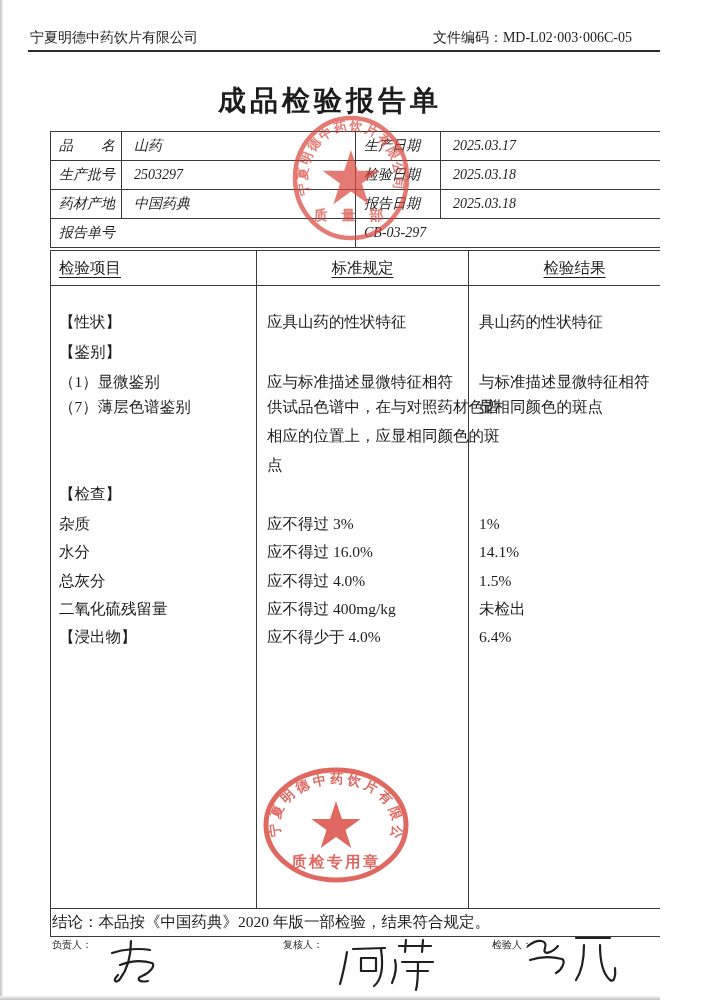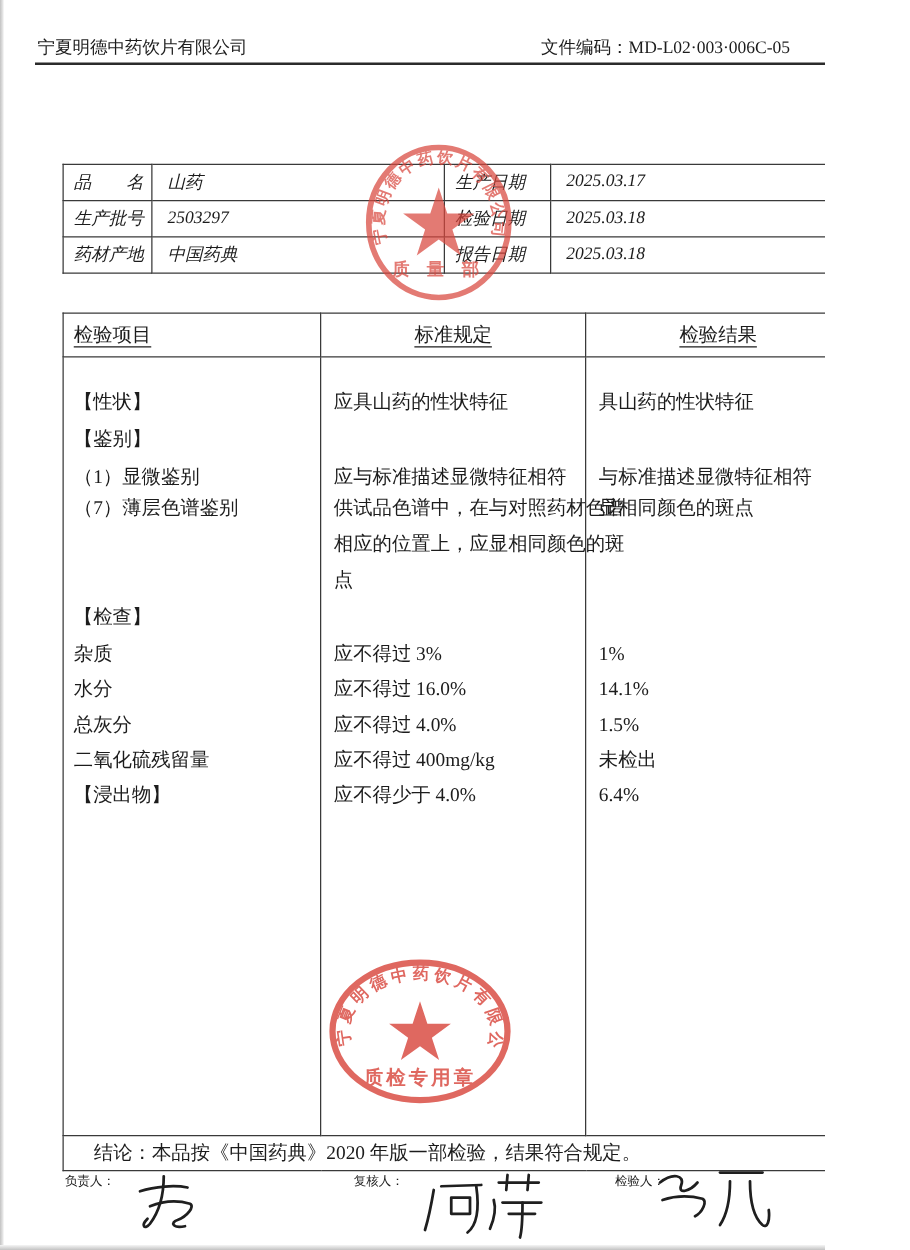--- a/index.html
+++ b/index.html
@@ -23,38 +23,39 @@
   .info-table{position:absolute;left:50px;top:131px;width:630px;font-size:14px;font-style:italic;}
   .info-table td{height:28px;padding:0 0 0 8px;vertical-align:middle;}
   .info-table .val{padding-left:12px;}
   .main-table{position:absolute;left:50px;top:250px;width:630px;font-size:15.5px;}
   .main-table th{height:32px;vertical-align:middle;}
   .main-table th span{text-decoration:underline;text-underline-offset:4px;}
   .th-item{text-align:left;padding-left:8px;margin-left:41px;}
   .body-cell{height:622px;vertical-align:top;position:relative;padding:0;}
   .ln{position:absolute;left:8px;right:4px;white-space:nowrap;overflow:visible;line-height:18px;}
   .cell-std .ln,.cell-res .ln{left:10px;}
-  .concl-cell{height:25px;padding-left:24px;vertical-align:middle;}
+  .concl-cell{height:25px;padding-left:1px;vertical-align:middle;}
   .sig-label{position:absolute;top:938px;font-size:10px;}
   .sig-svg{position:absolute;}
   .sig-svg path{stroke:#1f1f1f;stroke-width:2.2;fill:none;stroke-linecap:round;stroke-linejoin:round;}
   .stamp{position:absolute;pointer-events:none;}
 </style>
 </head>
 <body>
 
 <div class="page">
 
   <div class="edge-left"></div>
   <div class="edge-bottom"></div>
 
   <div class="hdr-left">宁夏明德中药饮片有限公司</div>
   <div class="hdr-right"><span>文件编码：</span><span>MD-L02·003·006C-05</span></div>
   <div class="hdr-rule"></div>
 
+  <h1 class="title">成品检验报告单</h1>
 
   <table class="info-table">
     <colgroup>
         <col style="width:71px">
         <col style="width:234px">
         <col style="width:85px">
         <col style="width:240px">
       </colgroup>
     <tbody>
         <tr>
@@ -67,20 +68,24 @@
       <td>生产批号</td>
       <td class="val">2503297</td>
       <td>检验日期</td>
       <td class="val">2025.03.18</td>
     </tr>
     <tr>
       <td>药材产地</td>
       <td class="val">中国药典</td>
       <td>报告日期</td>
       <td class="val">2025.03.18</td>
+    </tr>
+    <tr>
+      <td colspan="2">报告单号</td>
+      <td colspan="2">CB-03-297</td>
     </tr>
   </tbody>
     </table>
 
   <table class="main-table">
     <colgroup>
         <col style="width:206px">
         <col style="width:212px">
         <col style="width:212px">
       </colgroup>

